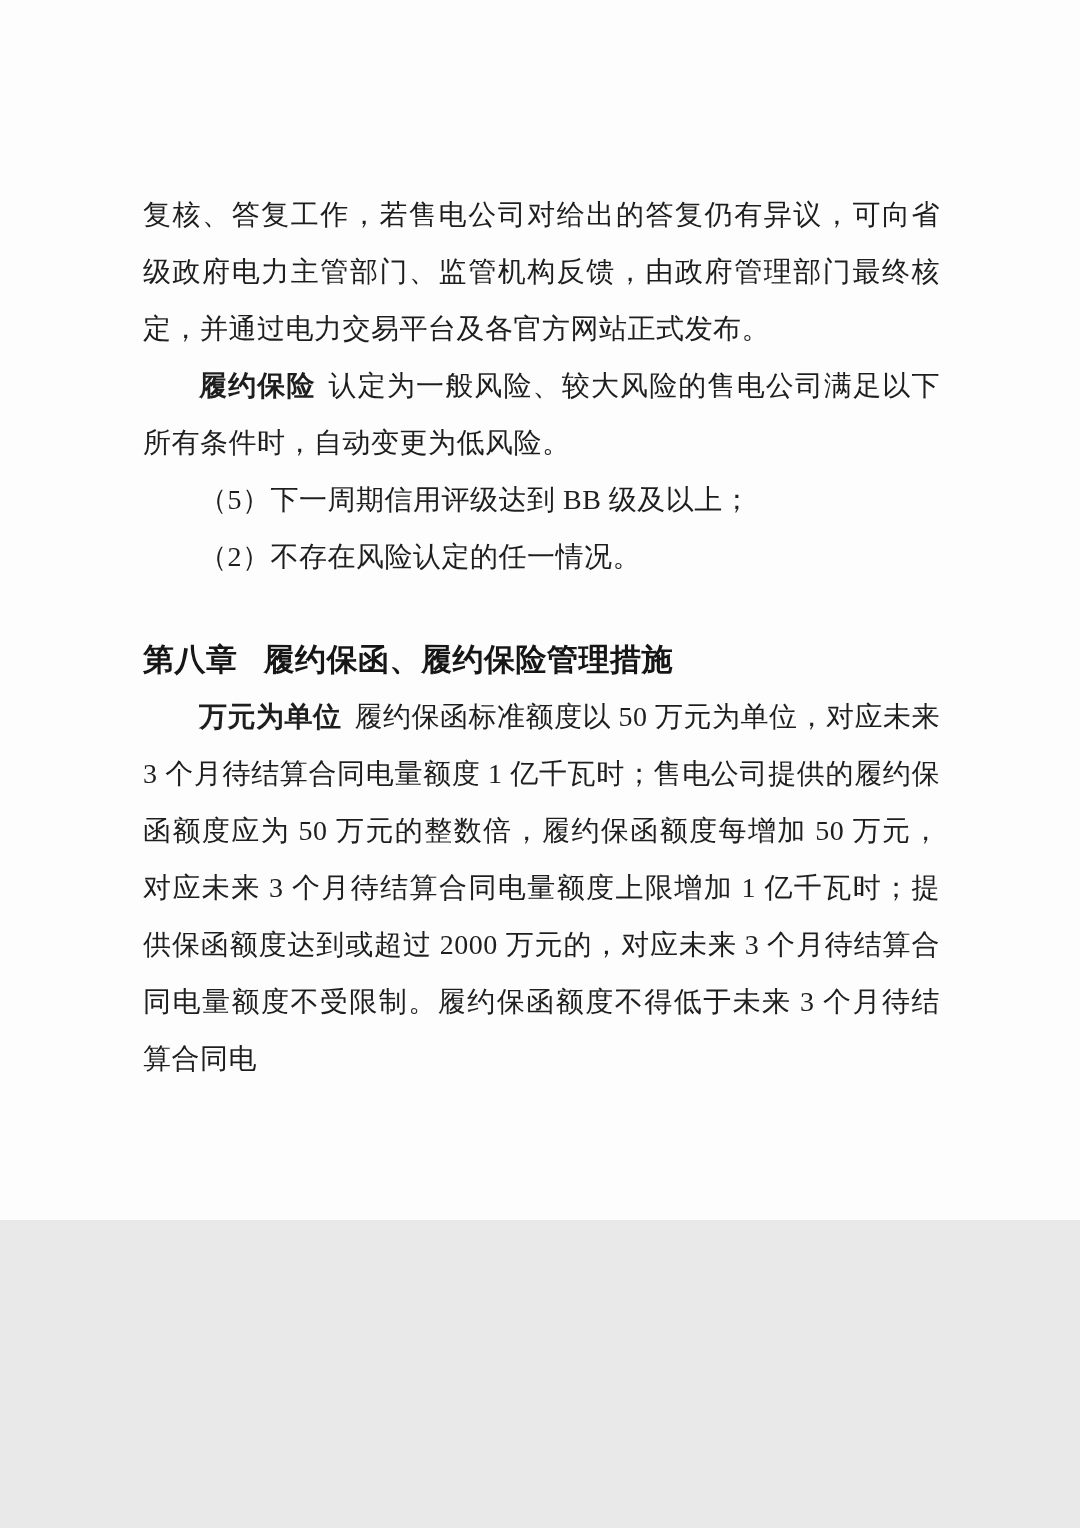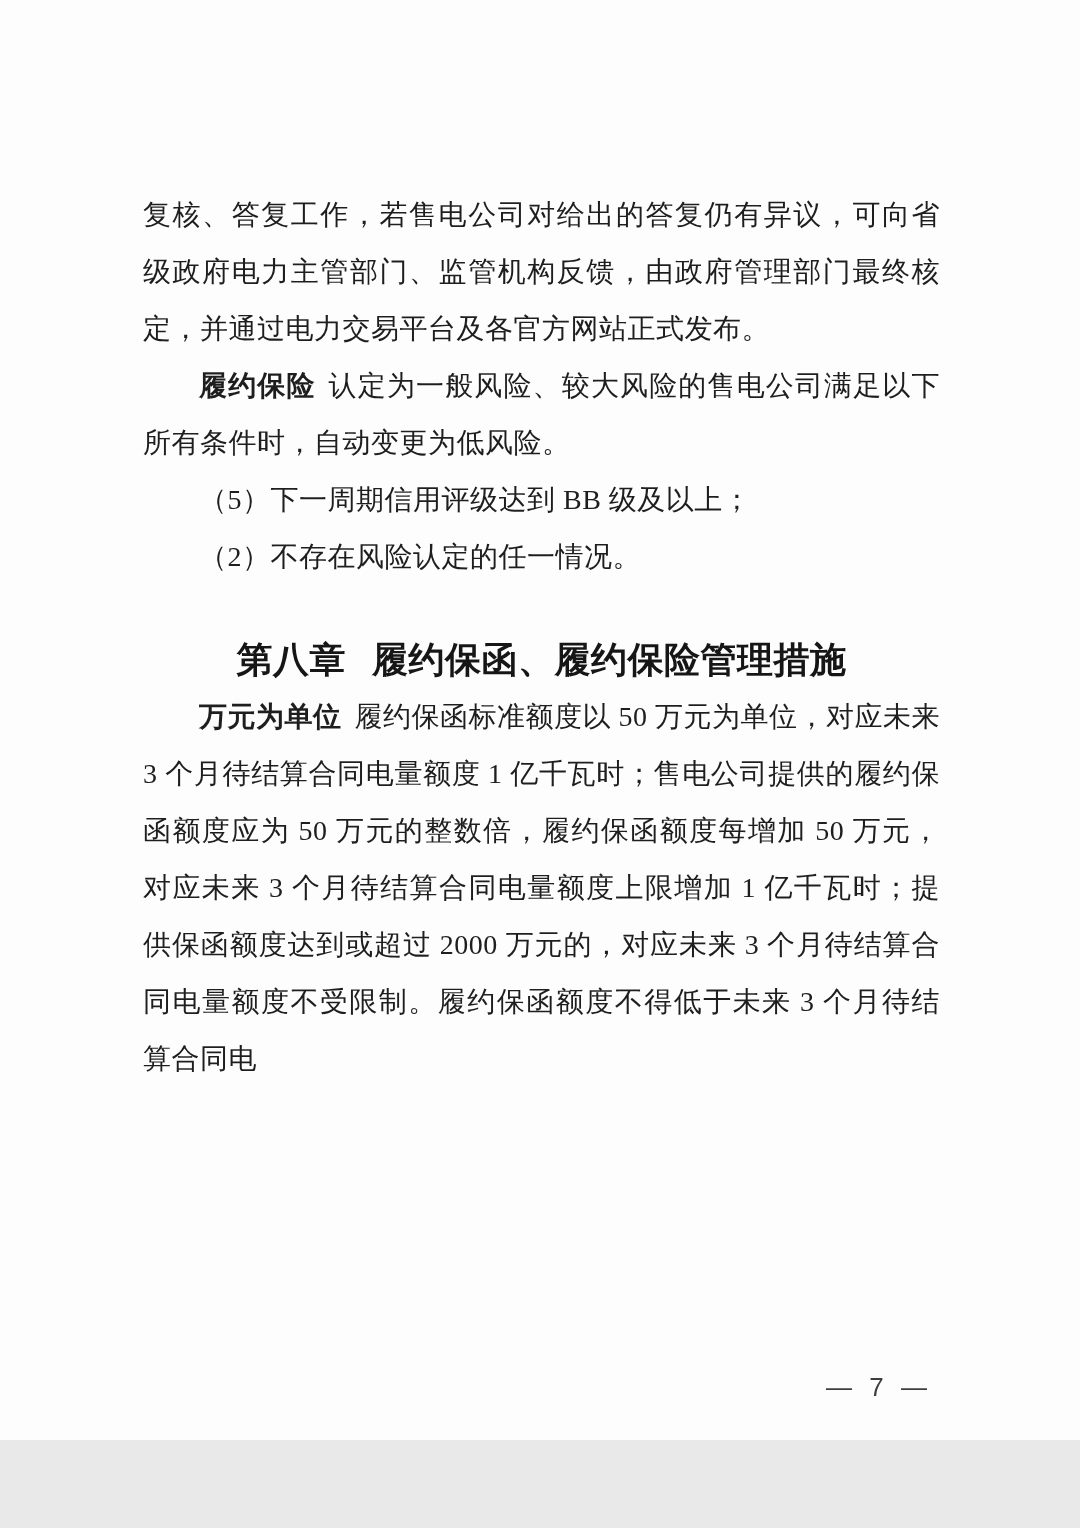--- a/index.html
+++ b/index.html
@@ -3,21 +3,21 @@
 <meta charset="utf-8">
 <style>
   html, body {
     margin: 0;
     padding: 0;
     background: #e9e9e9;
   }
   .page {
     position: relative;
     width: 1080px;
-    height: 1440px;
+    height: 1220px;
     margin: 0 auto;
     background: #fdfdfd;
     overflow: hidden;
     font-family: "Liberation Serif", "DejaVu Serif", serif;
     color: #1e1e1e;
   }
   .body-text {
     position: absolute;
     left: 143px;
     top: 186px;
@@ -37,23 +37,22 @@
   }
   .article-label {
     font-weight: bold;
     margin-right: 13px;
   }
   .chapter-heading {
     margin: 46px 0 0 0;
     padding: 0;
     font-family: "Liberation Sans", "DejaVu Sans", sans-serif;
     font-weight: bold;
-    font-size: 36px;
+    font-size: 31px;
     line-height: 57px;
-    text-align: center;
     text-indent: 0;
     color: #161616;
   }
   .chapter-heading .chapter-num {
     margin-right: 26px;
   }
   .page-footer {
     position: absolute;
     top: 1372px;
     right: 148px;

